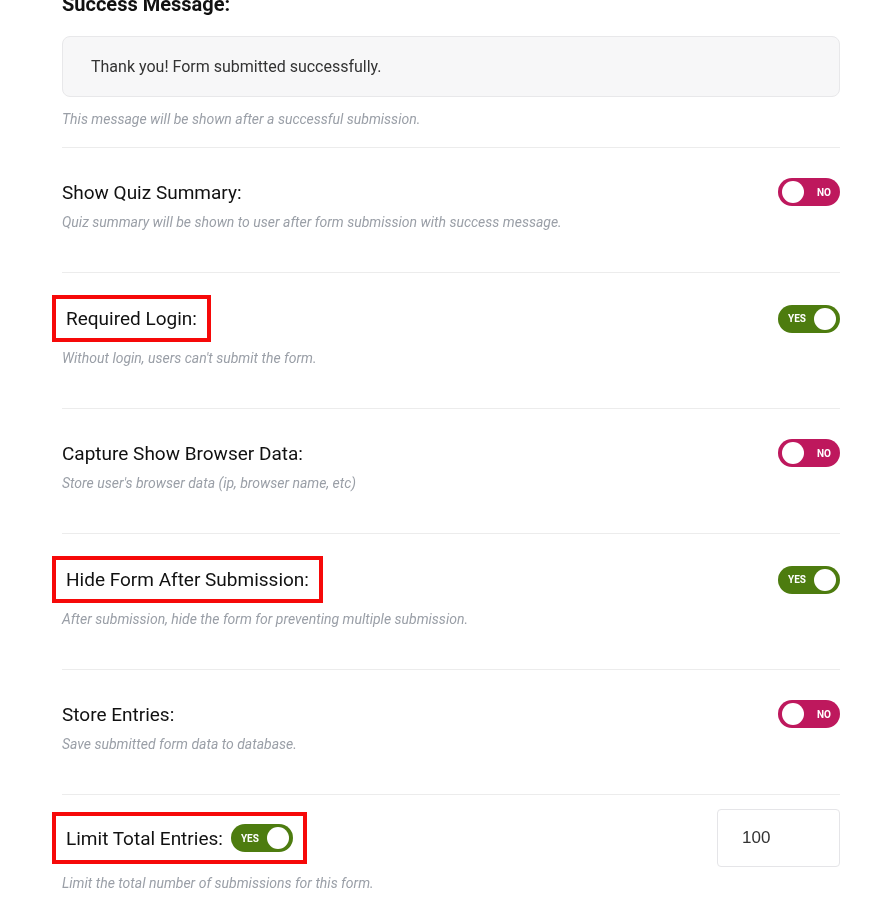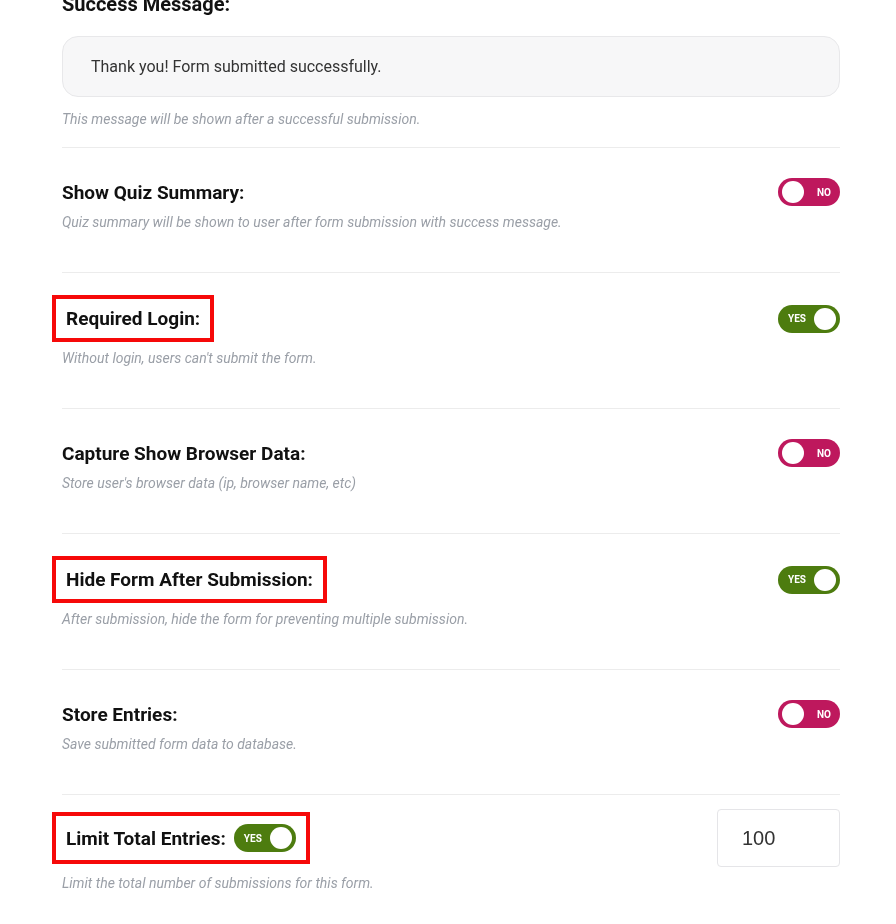--- a/index.html
+++ b/index.html
@@ -19,21 +19,21 @@
     .section-title {
       font-size: 20px;
       font-weight: 700;
       color: #111;
       margin-top: -8px;
       margin-bottom: 20px;
     }
     .message-box {
       background: #f7f7f8;
       border: 1px solid #e8e8ea;
-      border-radius: 16px;
+      border-radius: 8px;
       padding: 20px 28px;
       font-size: 16px;
       color: #333;
       margin-bottom: 14px;
     }
     .help-text {
       font-size: 14px;
       font-style: italic;
       color: #9a9fa7;
       margin-bottom: 20px;
@@ -45,21 +45,21 @@
     }
     .setting-row {
       display: flex;
       align-items: center;
       justify-content: space-between;
       padding-top: 30px;
       padding-bottom: 8px;
     }
     .setting-label {
       font-size: 19px;
-      font-weight: 700;
+      font-weight: 400;
       color: #111;
     }
     .highlight-box {
       border: 4px solid #f60909;
       border-radius: 0;
       padding: 8px 10px 8px 6px;
       display: inline-block;
       margin-left: -10px;
     }
     .highlight-box .setting-label {
@@ -111,21 +111,21 @@
     .toggle.inline {
       width: 62px;
       height: 28px;
     }
     .number-input {
       width: 123px;
       height: 58px;
       border: 1px solid #e5e5e8;
       border-radius: 4px;
       padding: 0 24px;
-      font-size: 20px;
+      font-size: 17px;
       color: #333;
       background: #fff;
     }
     .setting-block {
       padding-bottom: 22px;
     }
     .setting-row.with-highlight {
       padding-top: 22px;
     }
     .limit-row {

